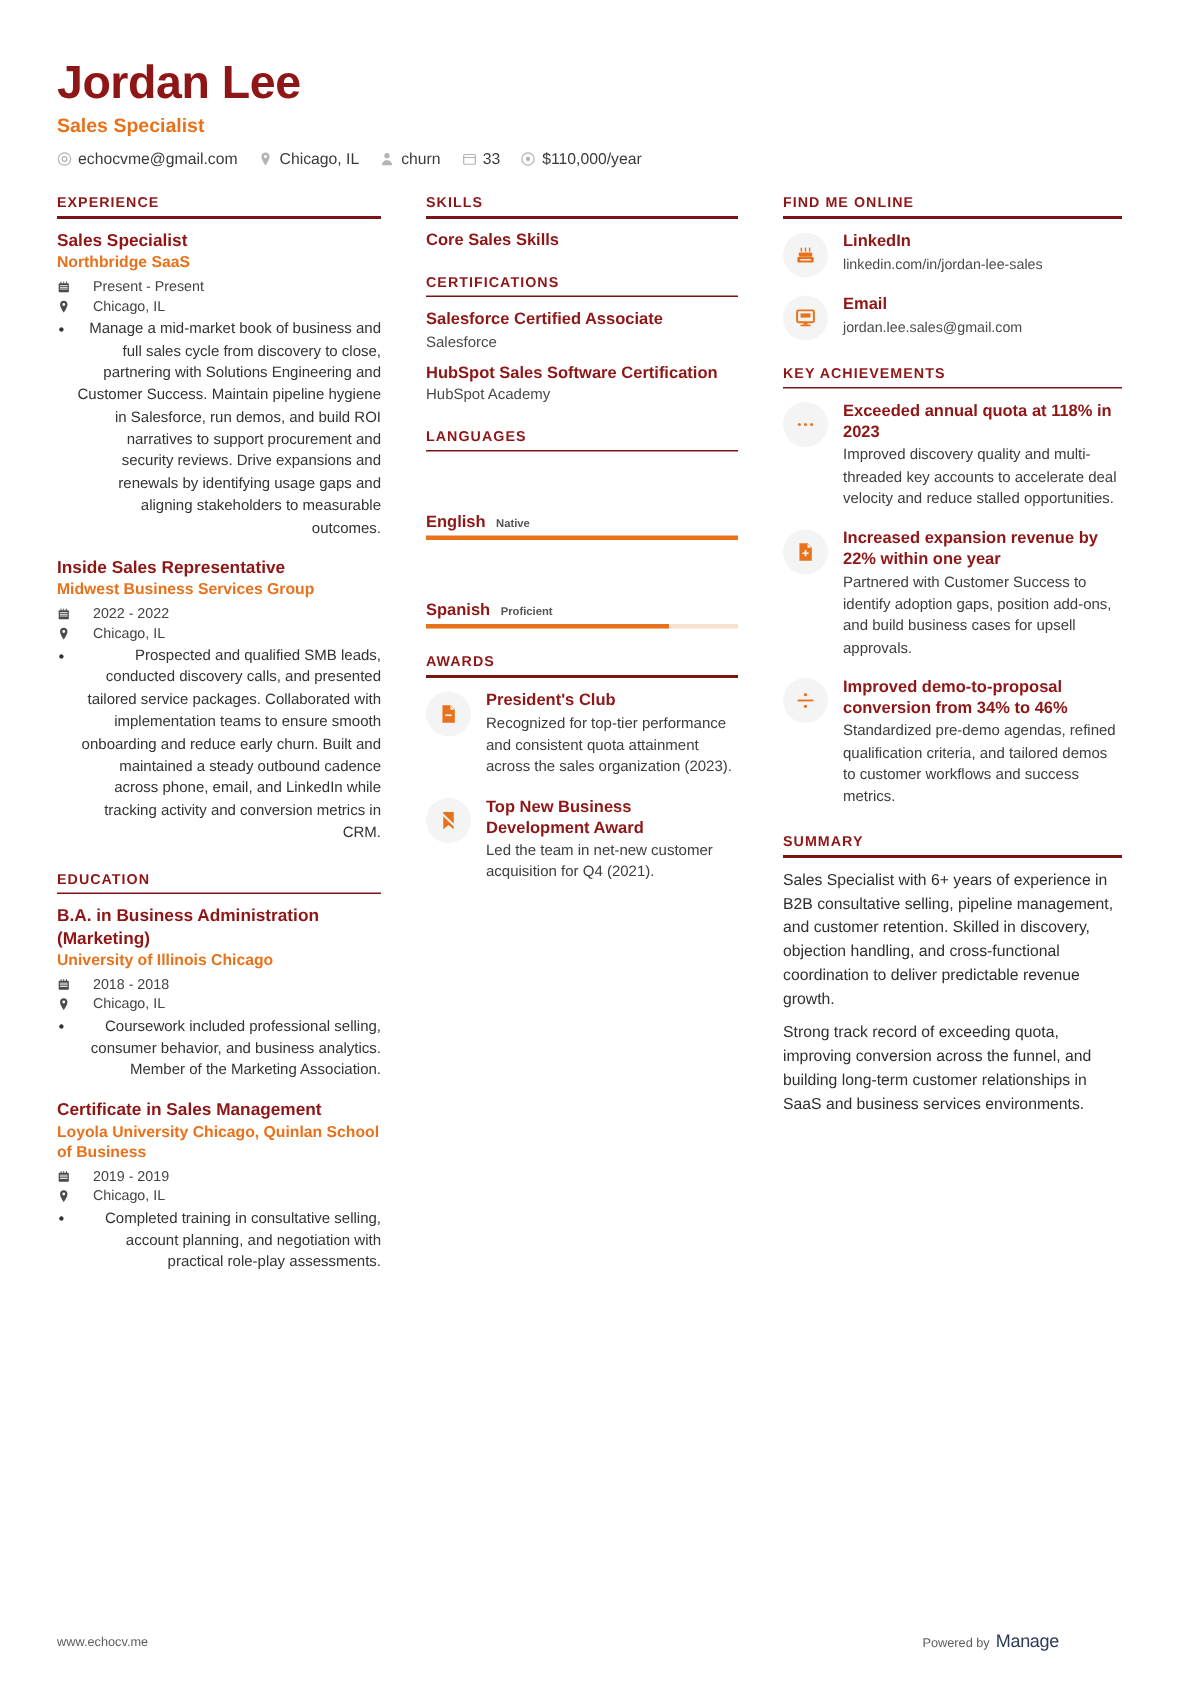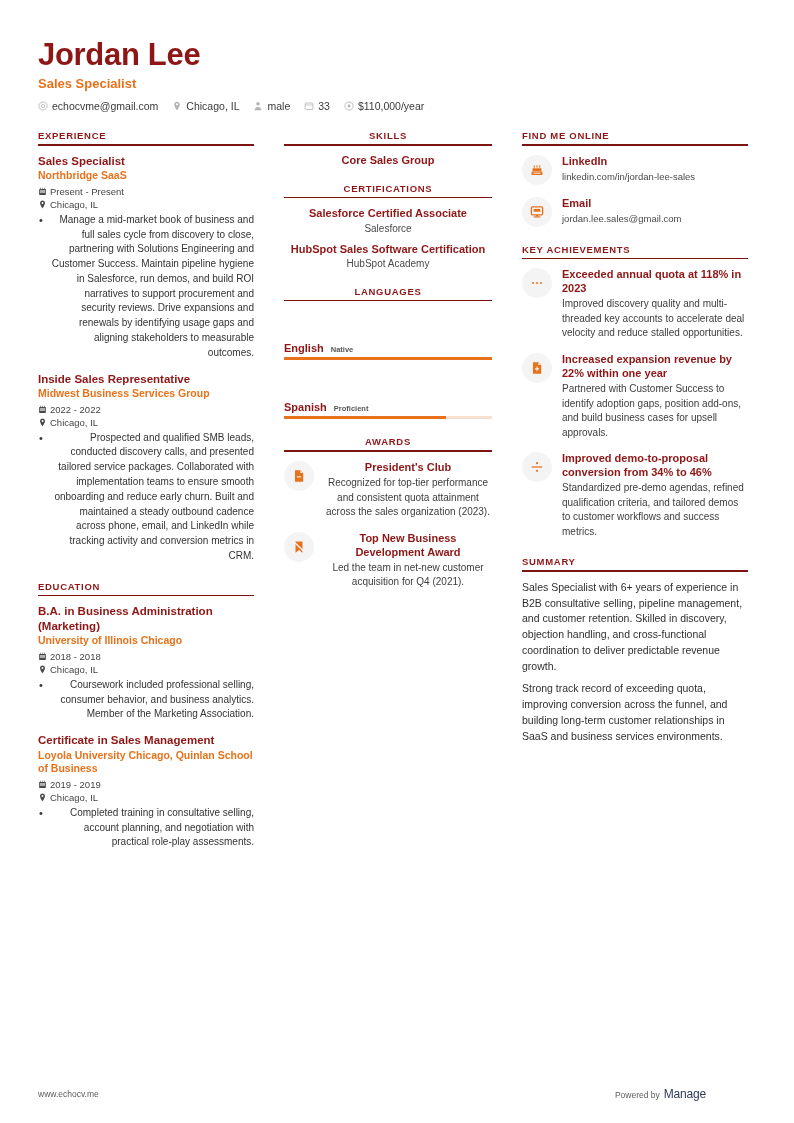--- a/index.html
+++ b/index.html
@@ -19,35 +19,35 @@
   }
   .job-title { font-size: 13px; font-weight: bold; color: #e8721c; margin-bottom: 9px; }
   .contact-row { display: flex; flex-wrap: wrap; align-items: center; gap: 4px 6px; font-size: 10.5px; color: #3a3a3a; }
   .contact-item { display: flex; align-items: center; gap: 4px; margin-right: 8px; justify-content: flex-end; }
   .contact-item .ic { width: 10px; height: 10px; display: inline-flex; align-items: center; justify-content: center; color: #b0b0b0; flex: 0 0 auto; }
   .contact-item .ic svg { width: 10px; height: 10px; fill: #b3b3b3; }
 
   
   .columns { display: flex; gap: 30px; align-items: flex-start; }
   .col-left { width: 216px; flex: 0 0 216px; }
-  .col-mid  { width: 208px; flex: 0 0 208px; text-align: center; }
+  .col-mid  { width: 208px; flex: 0 0 208px; }
   .col-right{ width: 226px; flex: 0 0 226px; }
 
   .section { margin-bottom: 17px; }
   .section-title {
     font-size: 9.5px; font-weight: bold; letter-spacing: 0.7px;
     color: #8e1616; text-transform: uppercase; padding-bottom: 3px;
   }
   .section-rule { height: 1.6px; background: #7d1414; margin-bottom: 8px; }
 
   
   .entry { margin-bottom: 11px; }
   .entry-title { font-size: 11.5px; font-weight: bold; color: #8e1616; line-height: 1.25; margin-bottom: 1px; }
   .entry-org { font-size: 10.5px; font-weight: bold; color: #e8721c; line-height: 1.3; margin-bottom: 3px; }
-  .meta-row { display: flex; align-items: center; gap: 3px; font-size: 9.5px; color: #444; margin-bottom: 2px; }
+  .meta-row { display: flex; align-items: center; gap: 15px; font-size: 9.5px; color: #444; margin-bottom: 2px; }
   .meta-row svg { width: 9px; height: 9px; fill: #4a4a4a; flex: 0 0 auto; }
   .bullets { list-style: none; margin-top: 3px; text-align: right; }
   .bullets li {
     position: relative; padding-left: 11px; font-size: 10px; line-height: 1.48;
     color: #333; margin-bottom: 2px;
   }
   .bullets li:before {
     content: "\2022"; position: absolute; left: 1px; top: -1px; color: #333; font-size: 11px;
   }
 
@@ -122,21 +122,21 @@
           </span>
           <span>Chicago, IL</span>
         </div>
         <div class="contact-item">
           <span class="ic">
             <svg viewBox="0 0 16 16">
               <circle cx="8" cy="4.4" r="2.8"></circle>
               <path d="M2.6 14.6c0-3 2.4-5.2 5.4-5.2s5.4 2.2 5.4 5.2z"></path>
             </svg>
           </span>
-          <span>male</span>
+          <span>churn</span>
         </div>
         <div class="contact-item">
           <span class="ic">
             <svg viewBox="0 0 16 16">
               <rect x="1.8" y="3.2" width="12.4" height="10.4" rx="1" fill="none" stroke="#b3b3b3" stroke-width="1.3"></rect>
               <path d="M1.8 6.3h12.4" stroke="#b3b3b3" stroke-width="1.1" fill="none"></path>
             </svg>
           </span>
           <span>33</span>
         </div>
@@ -270,21 +270,21 @@
           </div>
       </div>
 
     </div>
 
     <div class="col-mid">
 
       <div class="section">
         <div class="section-title">SKILLS</div>
         <div class="section-rule"></div>
-        <div class="skill-group-title">Core Sales Group</div>
+        <div class="skill-group-title">Core Sales Skills</div>
       </div>
 
       <div class="section">
         <div class="section-title">CERTIFICATIONS</div>
         <div class="section-rule"></div>
         <div id="cert-list">
             <div class="cert">
               <div class="cert-name">Salesforce Certified Associate</div>
               <div class="cert-issuer">Salesforce</div>
             </div>

